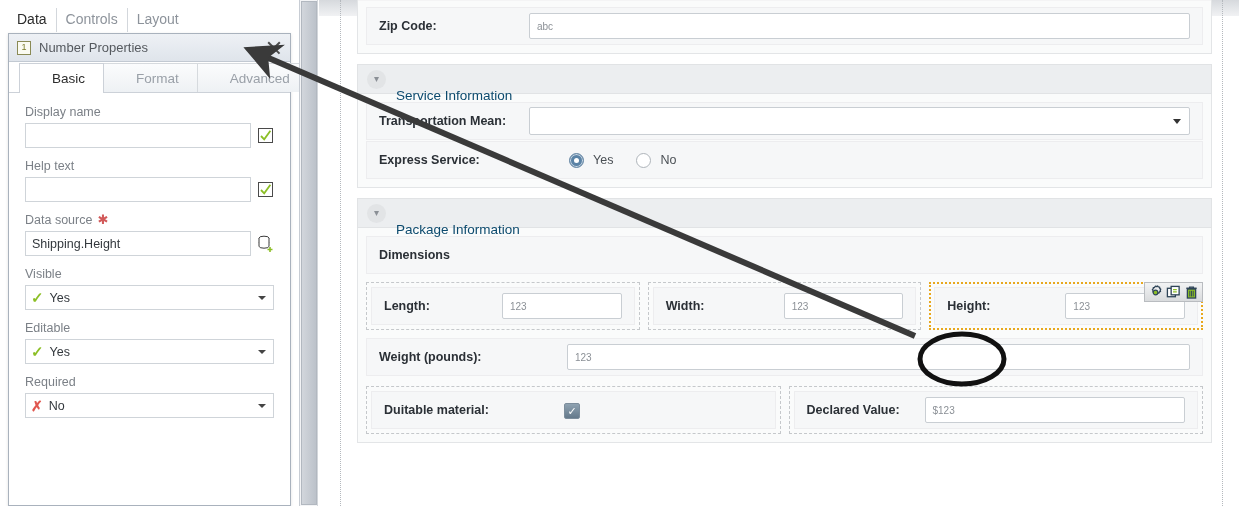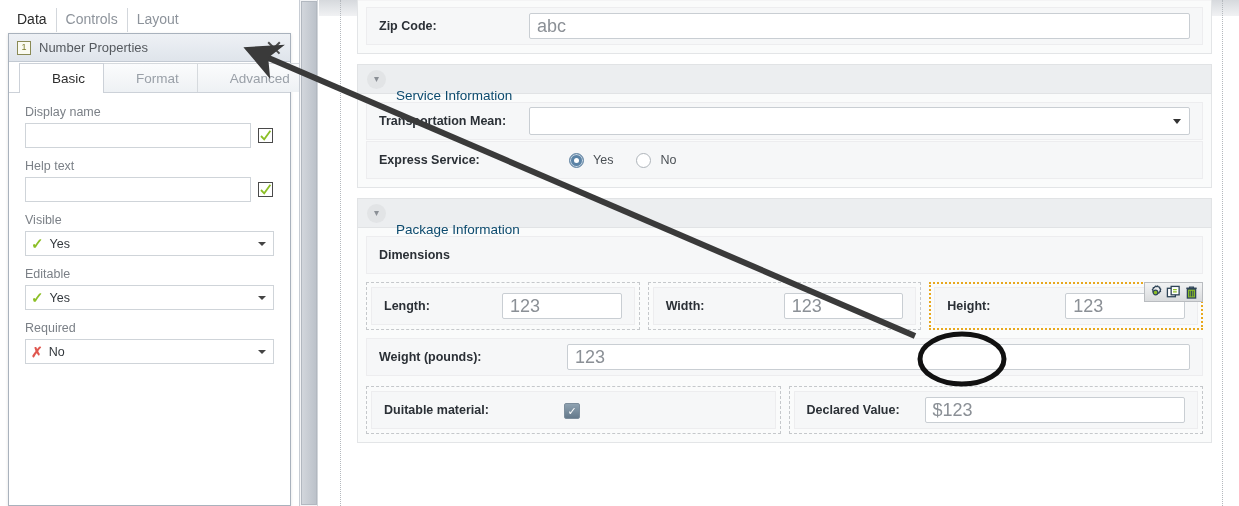--- a/index.html
+++ b/index.html
@@ -158,21 +158,21 @@
     background:#f6f7f8; border:1px solid #ededef;
     display:flex; align-items:center; min-height:38px;
     padding:0 12px;
   }
   .flabel{
     font-size:12.5px; color:#2b3036; font-weight:bold;
     width:null; flex:0 0 auto; min-width:150px;
   }
   .finput{
     height:26px; border:1px solid #c9ced3; background:#fff; border-radius:2px;
-    font-size:18px; color:#8b9096; padding:0 7px;
+    font-size:10px; color:#8b9096; padding:0 7px;
     display:flex; align-items:center;
   }
   .fgrow{ flex:1; }
 
   .dashcell{
     border:1px dashed #c5c8cb; padding:4px; flex:1; min-width:0;
   }
   .dashwrap{ display:flex; gap:8px; }
 
   .radio-wrap{ display:flex; align-items:center; gap:9px; }
@@ -269,20 +269,37 @@
           <div class="txtbox"></div>
           <span class="side-ico">
             <svg width="17" height="17" viewBox="0 0 17 17">
               <rect x="1.5" y="1.5" width="14" height="14" fill="#fff" stroke="#4a4a4a"></rect>
               <path d="M4 9 L7.2 12.3 L13.4 3.8" fill="none" stroke="#8cbf26" stroke-width="1.8"></path>
             </svg>
           </span>
         </div>
       </div>
 
+      <div class="fld">
+        <div class="fld-label">
+          <span>Data source</span>
+          <span class="req-star">✱</span>
+        </div>
+        <div class="fld-row">
+          <div class="txtbox">Shipping.Height</div>
+          <span class="side-ico">
+            <svg width="17" height="18" viewBox="0 0 17 18">
+              <ellipse cx="7" cy="3.2" rx="5" ry="2" fill="#fff" stroke="#3b3b3b"></ellipse>
+              <path d="M2 3.2 v4 a5 2 0 0 0 10 0 v-4" fill="#fff" stroke="#3b3b3b"></path>
+              <path d="M2 7.2 v4 a5 2 0 0 0 10 0 v-4" fill="#fff" stroke="#3b3b3b"></path>
+              <path d="M13 12 v5 M10.5 14.5 h5" stroke="#8cbf26" stroke-width="1.6"></path>
+            </svg>
+          </span>
+        </div>
+      </div>
 
       <div class="fld">
         <div class="fld-label">
           <span>Visible</span>
         </div>
         <div class="selbox">
           <span class="tick">✓</span>
           <span>Yes</span>
           <span class="sel-caret"></span>
         </div>

